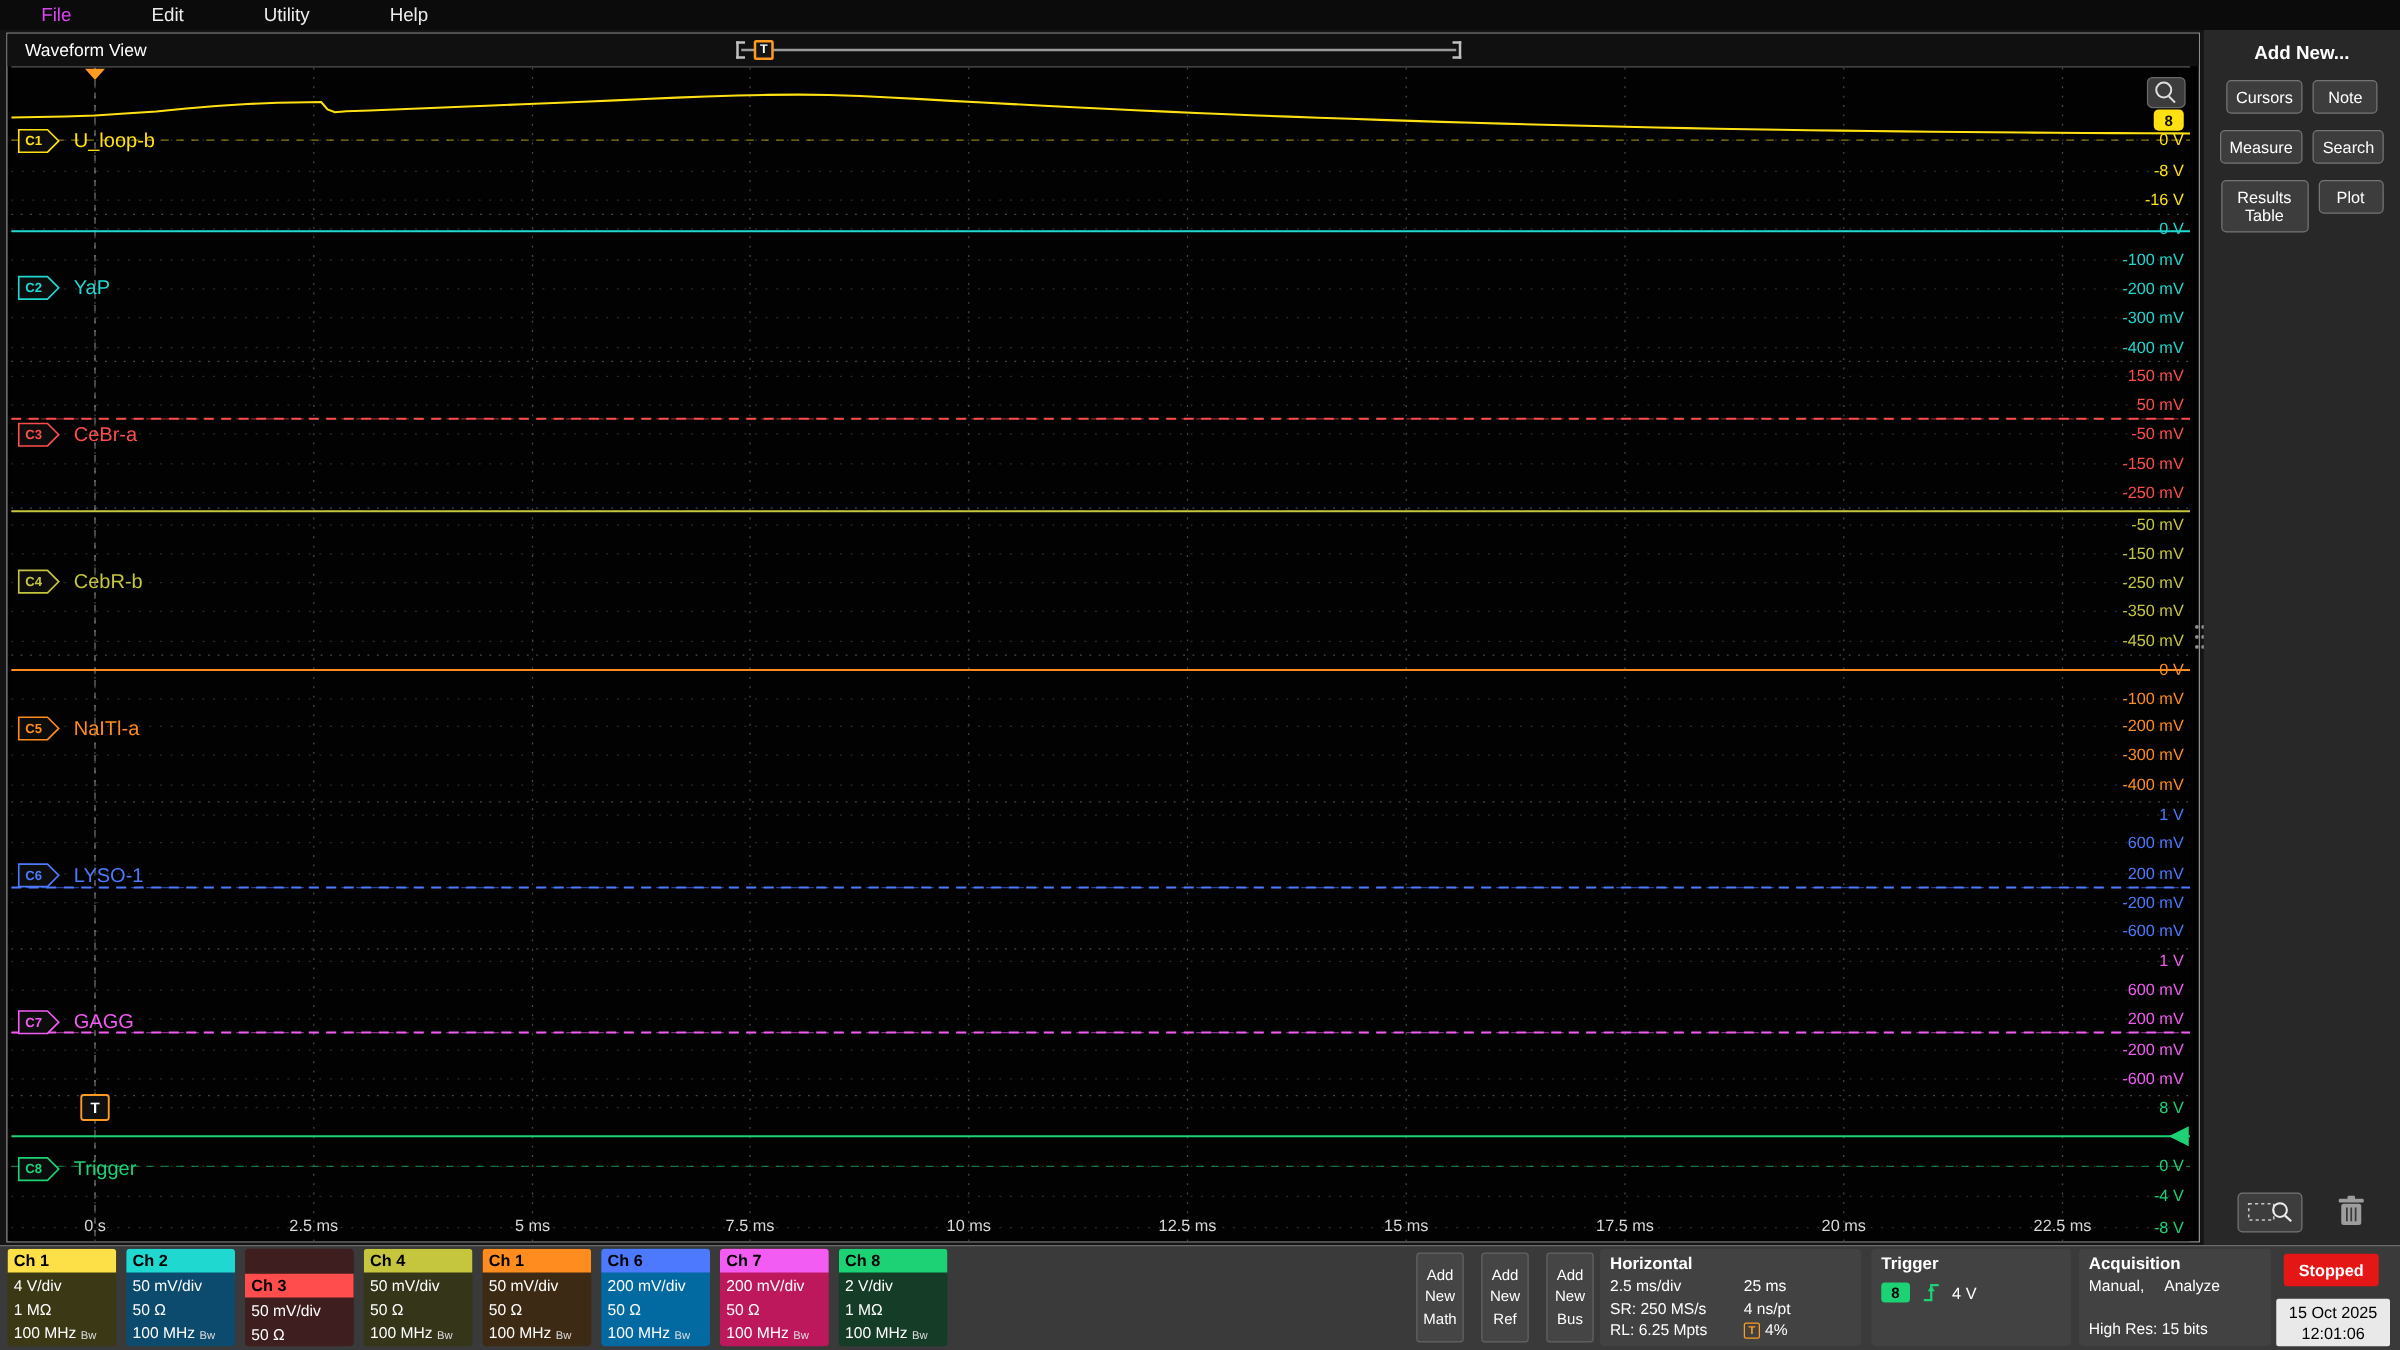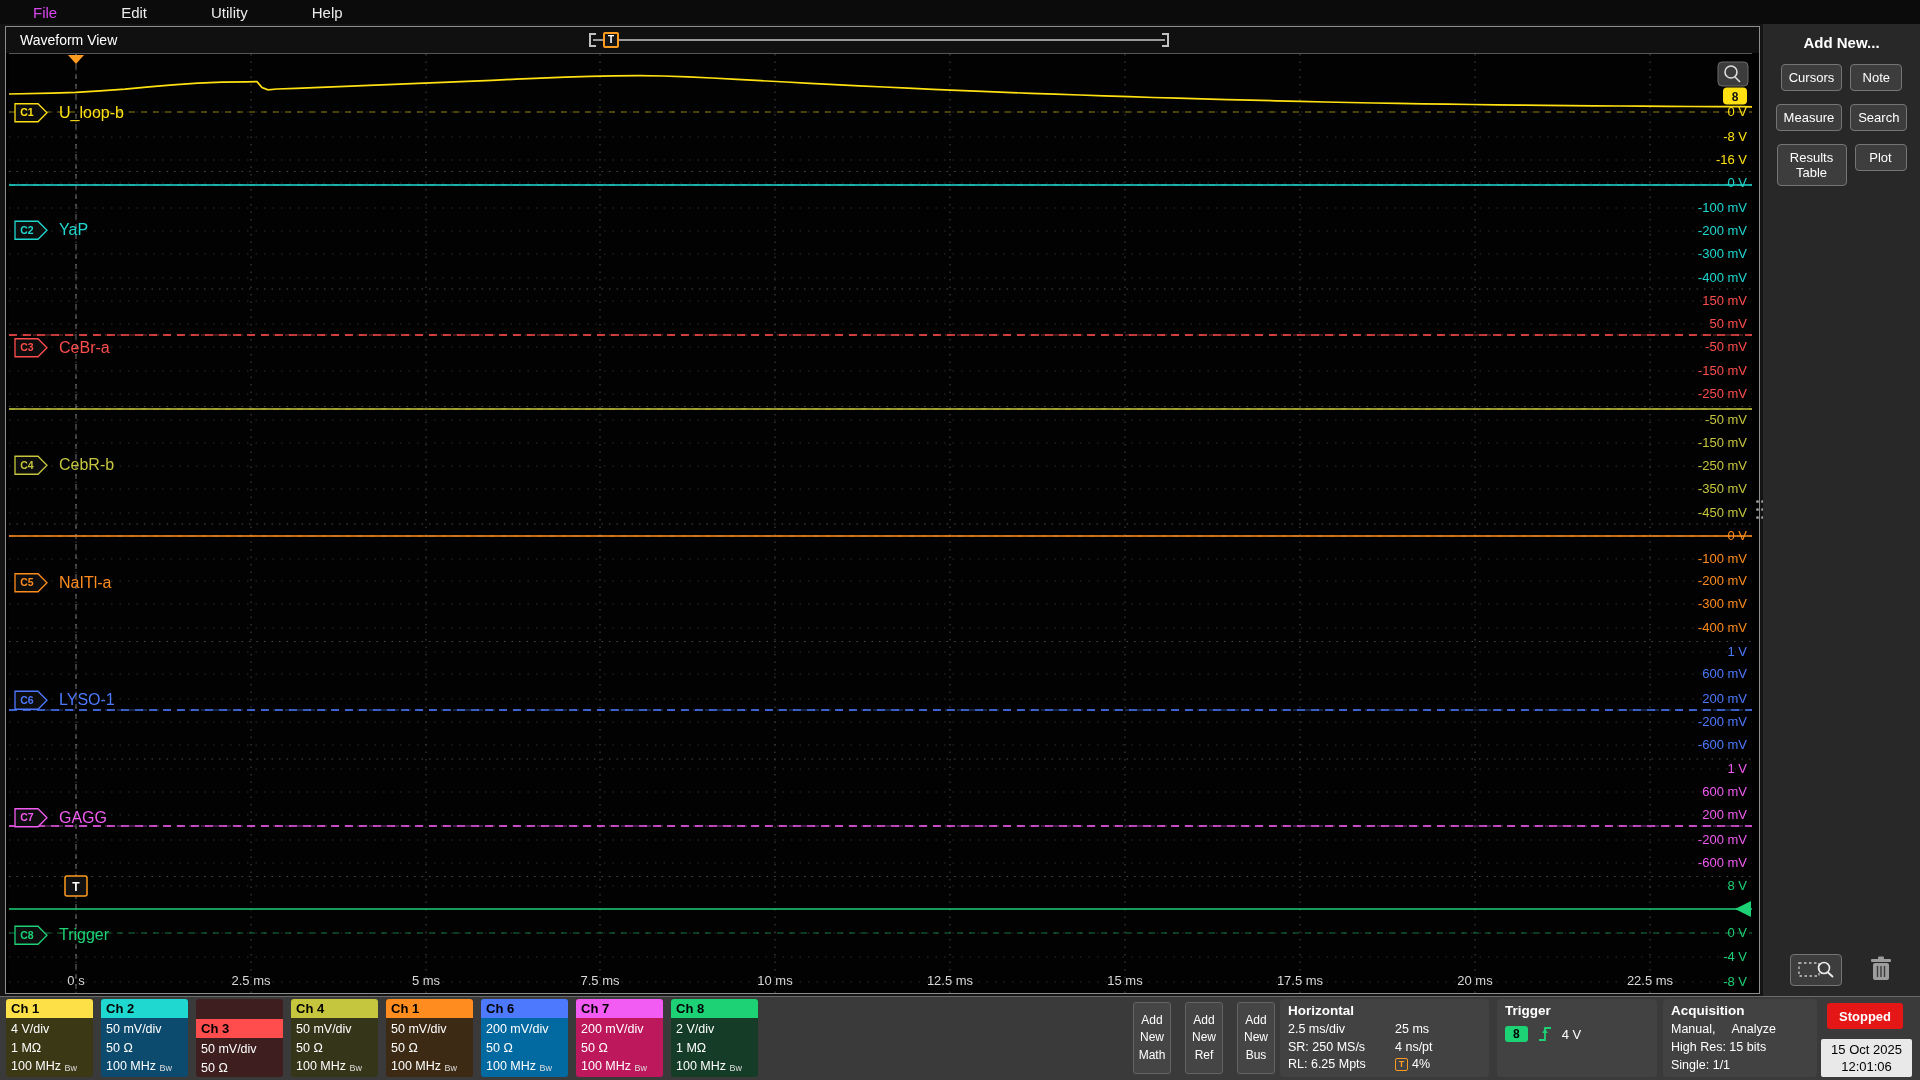--- a/index.html
+++ b/index.html
@@ -73,21 +73,21 @@
   .panel.horizontal{left:1280px;width:209px;}
   .p-grid{display:grid;grid-template-columns:107px auto;row-gap:3.5px;font-size:12.5px;}
   .hcell{display:flex;align-items:center;gap:4px;}
   .ticon{display:inline-block;width:13px;height:13px;border:1px solid #ff9b20;color:#ff9b20;font-size:9px;
          font-weight:bold;text-align:center;line-height:11px;font-style:normal;border-radius:2px;}
   .panel.trigger{left:1497px;width:160px;}
   .trig-row{display:flex;align-items:center;gap:9px;margin-top:7px;font-size:13px;}
   .trig-badge{background:#1dd275;color:#000;font-weight:bold;font-size:12px;padding:1px 8px;border-radius:3px;}
   .panel.acquisition{left:1663px;width:154px;font-size:12.5px;}
   .acq-row1{display:flex;gap:16px;margin-bottom:2px;}
-  .acq-line{margin-top:4px;}
+  .acq-line{margin-top:20px;}
 
   .stopped{position:absolute;left:1827px;top:6px;width:76px;height:26px;background:#e51616;color:#fff;
            font-weight:bold;font-size:13px;border:none;border-radius:3px;font-family:inherit;cursor:pointer;}
   .datetime{position:absolute;left:1821px;top:42px;width:91px;height:38px;background:#e9e9e9;color:#000;
             border-radius:2px;font-size:13px;text-align:center;padding-top:2px;line-height:17px;cursor:pointer;}
 </style>
 </head>
 <body>
 
 <div id="app">

